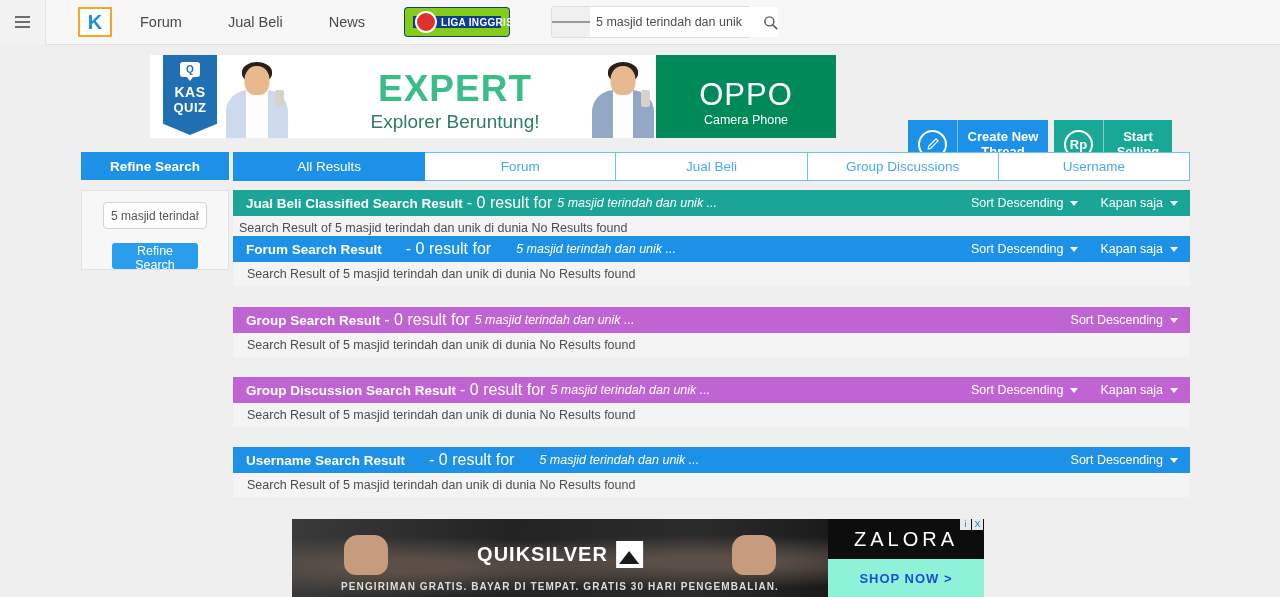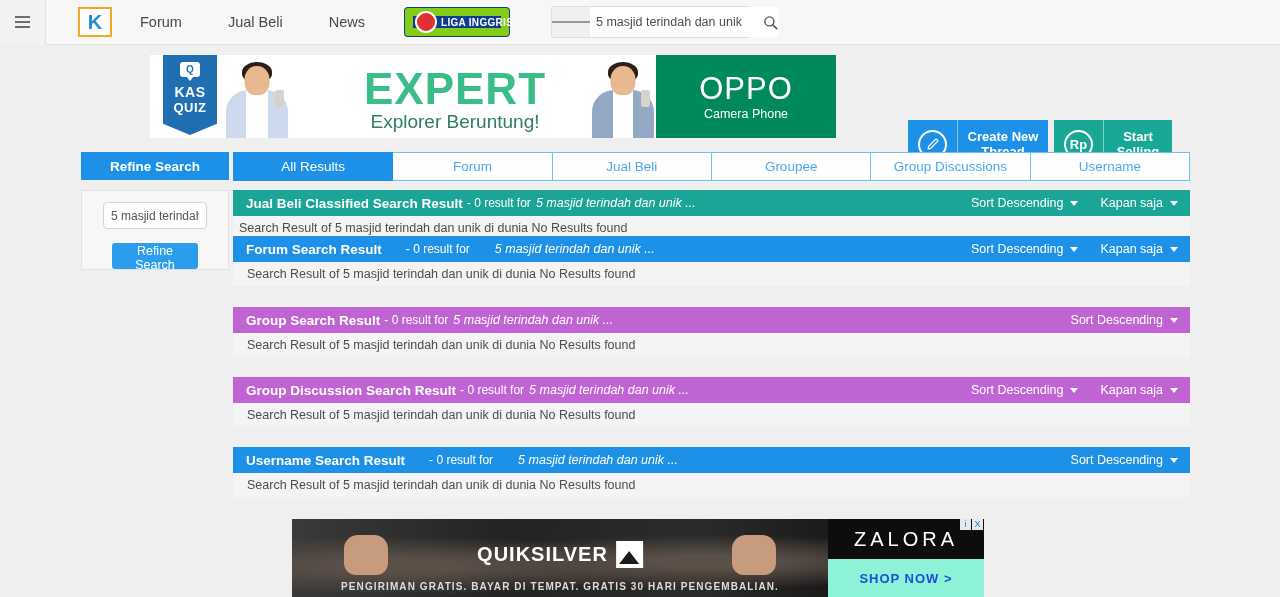--- a/index.html
+++ b/index.html
@@ -200,28 +200,28 @@
   .person-m { left: 430px; }
   .person-m .body { background: #93a8c4; }
   .person-m .body:after {
     content: ""; position: absolute; left: 50%; transform: translateX(-50%);
     top: 0; width: 20px; height: 48px; background: #fdfdfd;
   }
   .expert-block {
     position: absolute; left: 190px; top: 10px; width: 230px; text-align: center;
   }
   .expert-block .e1 {
-    font-size: 44px; font-weight: bold; color: #3bbd8a; letter-spacing: 1px;
+    font-size: 37px; font-weight: bold; color: #3bbd8a; letter-spacing: 1px;
     line-height: 48px;
   }
   .expert-block .e2 {
     font-size: 19px; color: #2f7d63; margin-top: -2px;
   }
   .oppo-box {
-    position: absolute; right: 0; top: 0; width: 180px; height: 83px;
+    position: absolute; right: 0; top: 0; width: 180px; height: 96px;
     background: #008a5a; color: #fff;
     display: flex; flex-direction: column; align-items: center; justify-content: center;
   }
   .oppo-box .o1 {
     font-size: 31px; letter-spacing: 1px; font-weight: 300; line-height: 32px;
   }
   .oppo-box .o2 { font-size: 12.5px; margin-top: 2px; }
 
   .cta-create, .cta-sell {
     position: absolute; top: 74px; height: 48px;
@@ -287,21 +287,21 @@
   }
   .tab:first-child { border-left: 1px solid #1d91e8; }
   .tab.active { background: #1d91e8; color: #fff; border-color: #1d91e8; }
 
   .rgroup { position: absolute; left: 233px; width: 957px; }
   .rbar {
     height: 26px; display: flex; align-items: center;
     padding-left: 13px; color: #fff;
   }
   .rbar .rtitle { font-size: 13.5px; font-weight: bold; }
-  .rbar .rmeta { font-size: 12px; margin-left: 4px; }
+  .rbar .rmeta { font-size: 16px; margin-left: 4px; }
   .rbar .rquery { font-style: italic; font-size: 12.5px; }
   .rbar .sorts { margin-left: auto; display: flex; align-items: center; padding-right: 12px; }
   .sort-item {
     display: flex; align-items: center; font-size: 12.5px; color: #fff;
     margin-left: 22px; cursor: pointer;
   }
   .sort-item .caret {
     margin-left: 7px;
     border-left: 4px solid transparent; border-right: 4px solid transparent;
     border-top: 5px solid #fff;
@@ -483,21 +483,20 @@
 
   <div class="refine-panel">
     <input type="text" value="5 masjid terindah d" style="">
     <button class="refine-btn">Refine Search</button>
   </div>
 
   <div class="tabs">
     <div class="tab active">All Results</div>
     <div class="tab">Forum</div>
     <div class="tab">Jual Beli</div>
-    <div class="tab">Groupee</div>
     <div class="tab">Group Discussions</div>
     <div class="tab">Username</div>
   </div>
 
   <div id="results-host">
       <div class="rgroup" style="top: 38px;">
         <div class="rbar teal">
           <span class="rtitle">Jual Beli Classified Search Result</span>
           <span class="rmeta">- 0 result for</span>
           <span class="rquery" style="margin-left: 5px;">5 masjid terindah dan unik ...</span>

